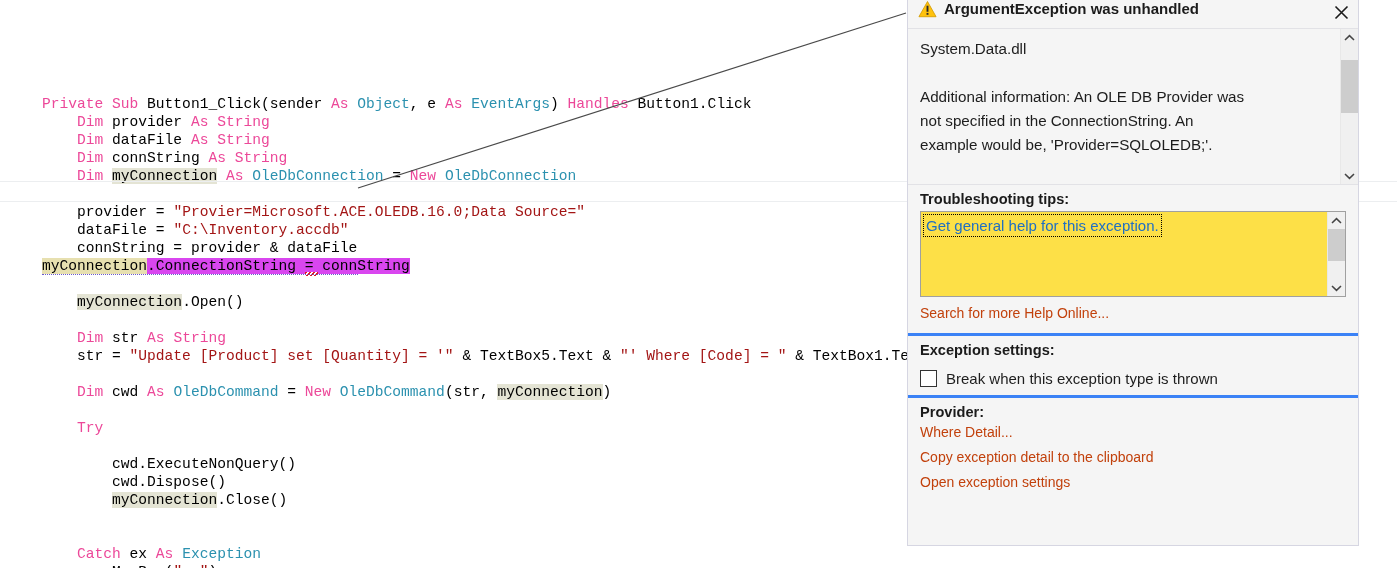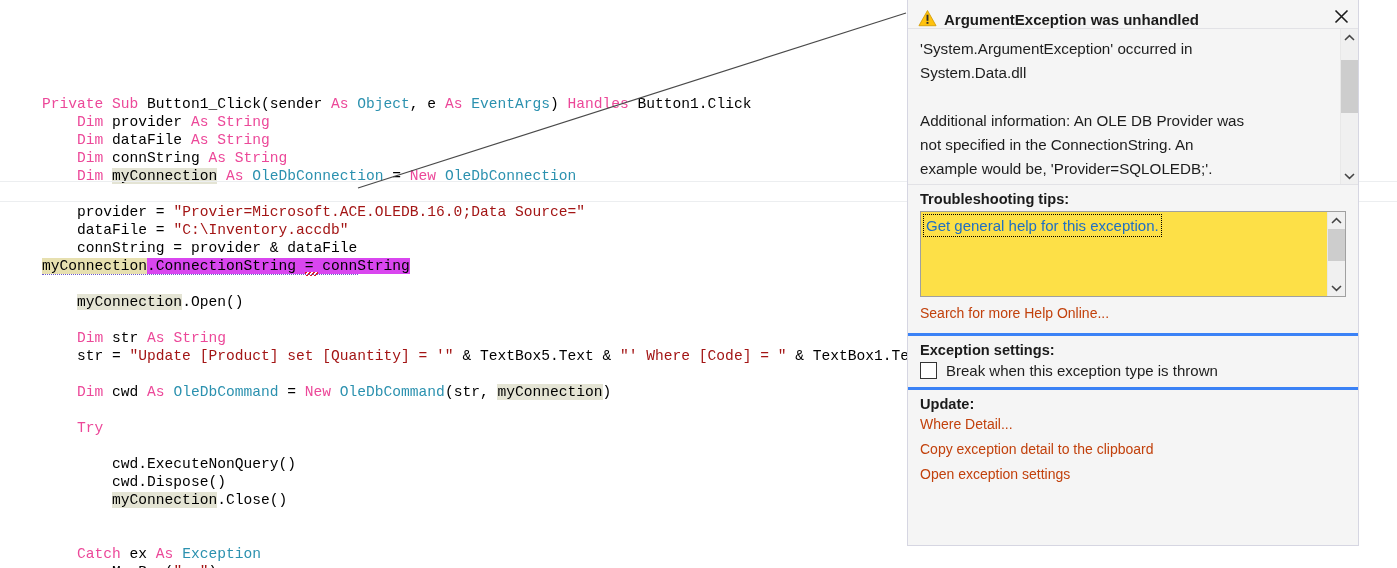--- a/index.html
+++ b/index.html
@@ -105,21 +105,21 @@
     background: #f5f5f5;
     border: 1px solid #d6d6e2;
     border-top: none;
     box-sizing: border-box;
     font-family: "Liberation Sans", sans-serif;
     color: #1e1e1e;
   }
   .exc-title {
     height: 28px;
     display: flex;
-    align-items: flex-end;
+    align-items: flex-start;
     padding: 0 4px 0 10px;
     background: #f5f5f5;
     border-bottom: 1px solid #e2e2e6;
   }
   .warn-icon { width: 19px; height: 19px; flex: 0 0 auto; margin-right: 7px; }
   .exc-title-text {
     font-size: 15px;
     font-weight: bold;
     color: #1b1b1b;
     flex: 1 1 auto;
@@ -214,21 +214,21 @@
     color: #c2410c;
     font-size: 14px;
     cursor: pointer;
     display: block;
   }
   .search-link { margin: 8px 0 4px 0; }
 
   .chk-row {
     display: flex;
     align-items: center;
-    margin-top: 4px;
+    margin-top: 12px;
   }
   .chk {
     width: 17px; height: 17px;
     border: 1px solid #333333;
     background: #ffffff;
     box-sizing: border-box;
     margin-right: 9px;
     flex: 0 0 auto;
     cursor: pointer;
   }
@@ -267,21 +267,20 @@
     <span class="exc-title-text">ArgumentException was unhandled</span>
     <span class="close-btn">
       <svg width="15" height="15" viewBox="0 0 15 15">
         <path d="M1.5 1.5 L13.5 13.5 M13.5 1.5 L1.5 13.5" stroke="#1b1b1b" stroke-width="1.6" fill="none"></path>
       </svg>
     </span>
   </div>
 
   <div class="exc-message-wrap">
     <div class="exc-message">
-      <p>'System.ArgumentException' occurred in</p>
       <p>System.Data.dll</p>
       <div class="spacer"></div>
       <p>Additional information: An OLE DB Provider was</p>
       <p>not specified in the ConnectionString.  An</p>
       <p>example would be, 'Provider=SQLOLEDB;'.</p>
     </div>
     <div class="vscroll">
       <div class="sb-arrow">
         <svg width="11" height="8" viewBox="0 0 11 8">
             <path d="M1 6 L5.5 1.6 L10 6" stroke="#444" stroke-width="1.5" fill="none"></path>
@@ -325,18 +324,18 @@
 
   <div class="section">
     <div class="section-head">Exception settings:</div>
     <div class="chk-row">
       <span class="chk"></span>
       <span class="chk-label">Break when this exception type is thrown</span>
     </div>
   </div>
 
   <div class="actions">
-    <div class="section-head">Update:</div>
+    <div class="section-head">Provider:</div>
     <a class="link">Where Detail...</a>
     <a class="link">Copy exception detail to the clipboard</a>
     <a class="link">Open exception settings</a>
   </div>
 </div>
 
 </body></html>

